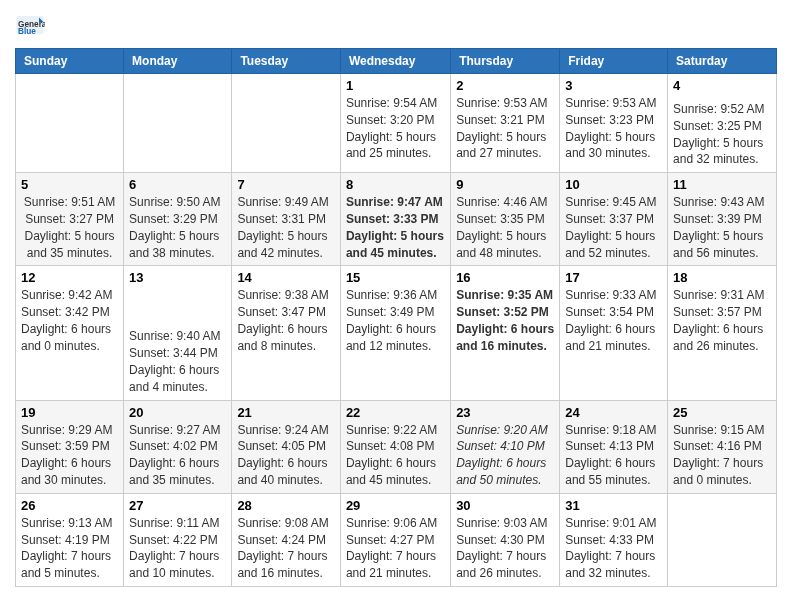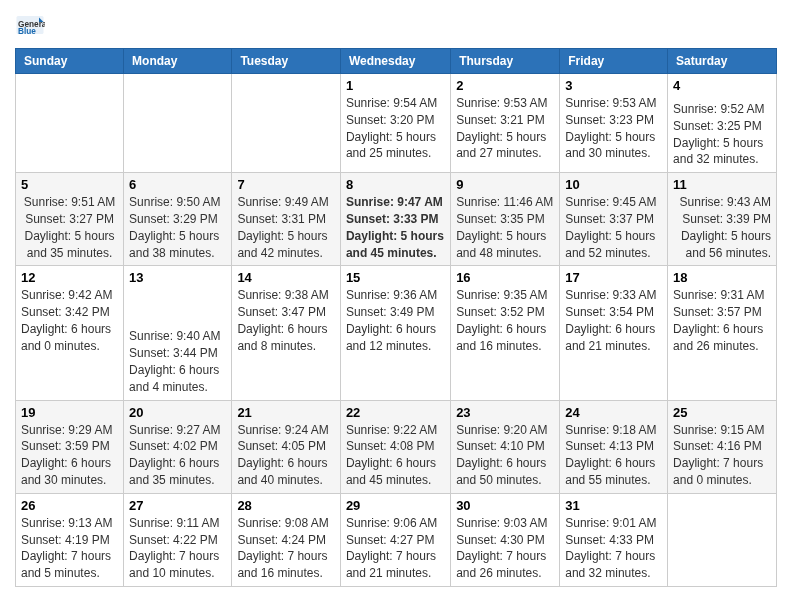--- a/index.html
+++ b/index.html
@@ -177,33 +177,33 @@
 Daylight: 5 hours and 42 minutes.</div>
           </td>
           <td>
             <span class="day-number">8</span>
             <div class="day-info" style="white-space: pre-line; font-weight: bold;">Sunrise: 9:47 AM
 Sunset: 3:33 PM
 Daylight: 5 hours and 45 minutes.</div>
           </td>
           <td>
             <span class="day-number">9</span>
-            <div class="day-info" style="white-space: pre-line;">Sunrise: 11:46 AM
+            <div class="day-info" style="white-space: pre-line;">Sunrise: 4:46 AM
 Sunset: 3:35 PM
 Daylight: 5 hours and 48 minutes.</div>
           </td>
           <td>
             <span class="day-number">10</span>
             <div class="day-info" style="white-space: pre-line;">Sunrise: 9:45 AM
 Sunset: 3:37 PM
 Daylight: 5 hours and 52 minutes.</div>
           </td>
           <td>
             <span class="day-number">11</span>
-            <div class="day-info" style="white-space: pre-line; text-align: right;">Sunrise: 9:43 AM
+            <div class="day-info" style="white-space: pre-line;">Sunrise: 9:43 AM
 Sunset: 3:39 PM
 Daylight: 5 hours and 56 minutes.</div>
           </td>
         </tr>
         <tr>
           <td>
             <span class="day-number">12</span>
             <div class="day-info" style="white-space: pre-line;">Sunrise: 9:42 AM
 Sunset: 3:42 PM
 Daylight: 6 hours and 0 minutes.</div>
@@ -221,21 +221,21 @@
 Daylight: 6 hours and 8 minutes.</div>
           </td>
           <td>
             <span class="day-number">15</span>
             <div class="day-info" style="white-space: pre-line;">Sunrise: 9:36 AM
 Sunset: 3:49 PM
 Daylight: 6 hours and 12 minutes.</div>
           </td>
           <td>
             <span class="day-number">16</span>
-            <div class="day-info" style="white-space: pre-line;">Sunrise: 9:35 AM
+            <div class="day-info" style="white-space: pre-line; font-weight: bold;">Sunrise: 9:35 AM
 Sunset: 3:52 PM
 Daylight: 6 hours and 16 minutes.</div>
           </td>
           <td>
             <span class="day-number">17</span>
             <div class="day-info" style="white-space: pre-line;">Sunrise: 9:33 AM
 Sunset: 3:54 PM
 Daylight: 6 hours and 21 minutes.</div>
           </td>
           <td>
@@ -265,21 +265,21 @@
 Daylight: 6 hours and 40 minutes.</div>
           </td>
           <td>
             <span class="day-number">22</span>
             <div class="day-info" style="white-space: pre-line;">Sunrise: 9:22 AM
 Sunset: 4:08 PM
 Daylight: 6 hours and 45 minutes.</div>
           </td>
           <td>
             <span class="day-number">23</span>
-            <div class="day-info" style="white-space: pre-line;">Sunrise: 9:20 AM
+            <div class="day-info" style="white-space: pre-line; font-style: italic;">Sunrise: 9:20 AM
 Sunset: 4:10 PM
 Daylight: 6 hours and 50 minutes.</div>
           </td>
           <td>
             <span class="day-number">24</span>
             <div class="day-info" style="white-space: pre-line;">Sunrise: 9:18 AM
 Sunset: 4:13 PM
 Daylight: 6 hours and 55 minutes.</div>
           </td>
           <td>

